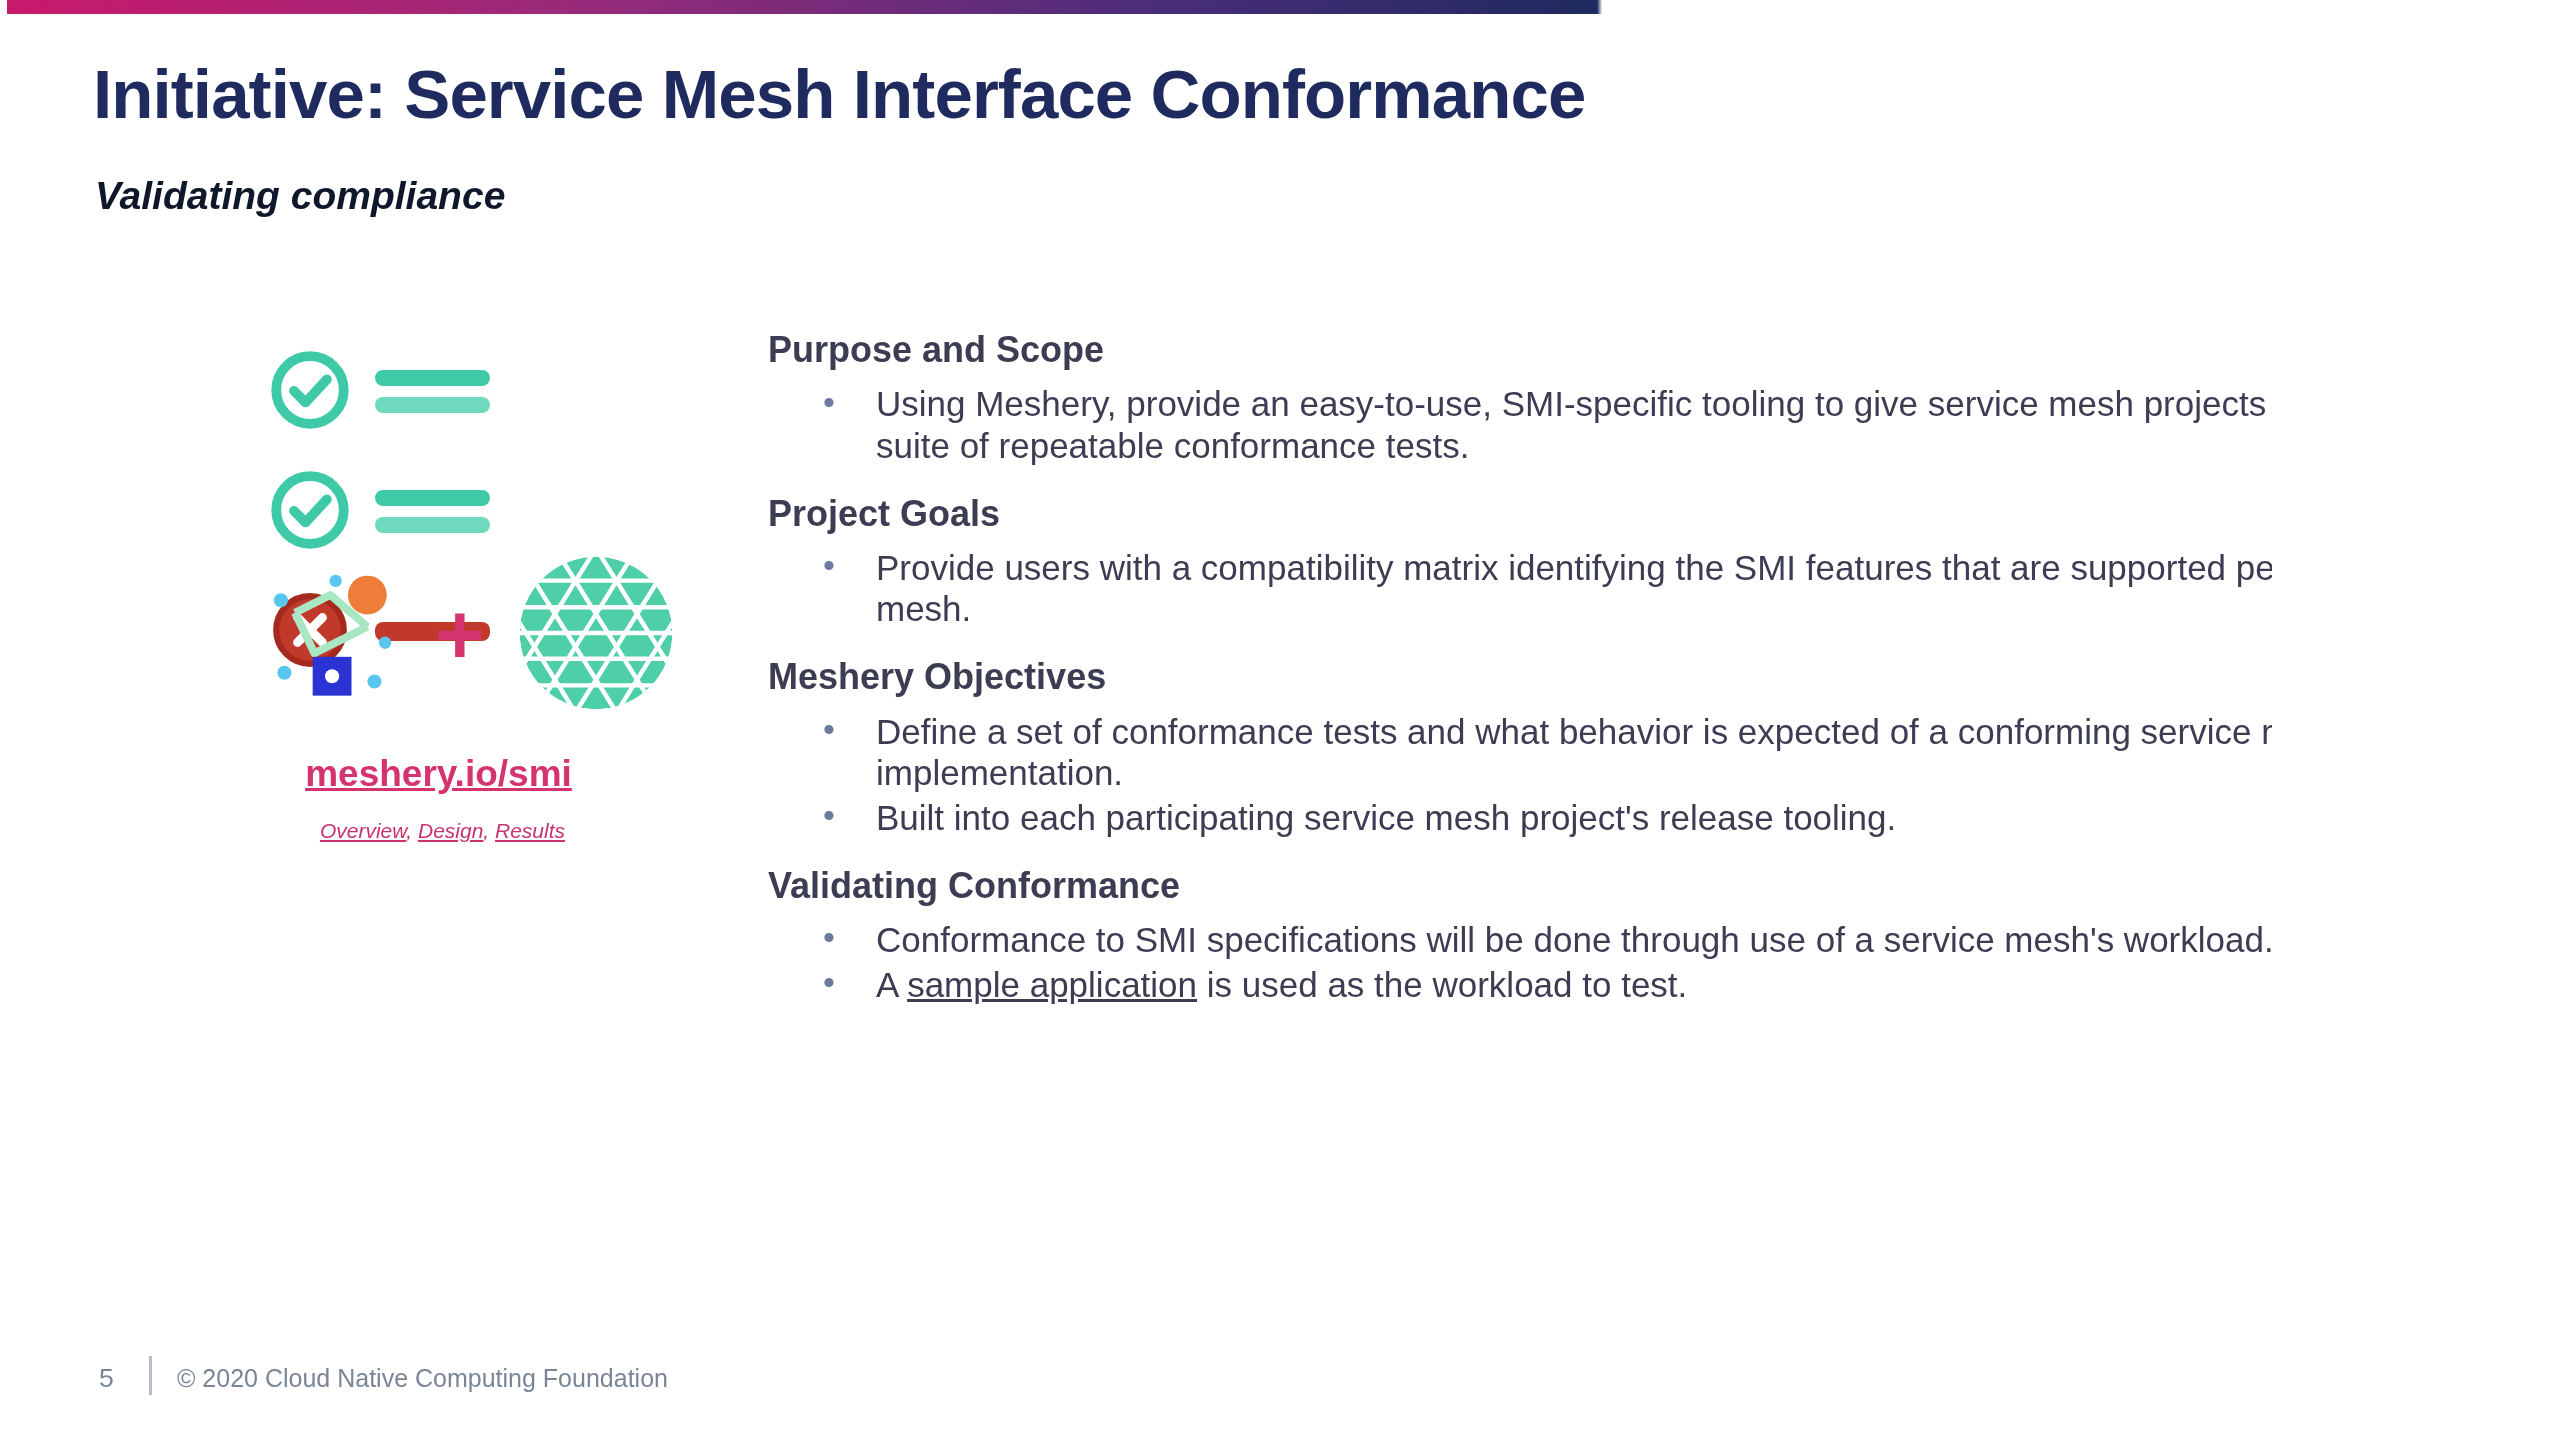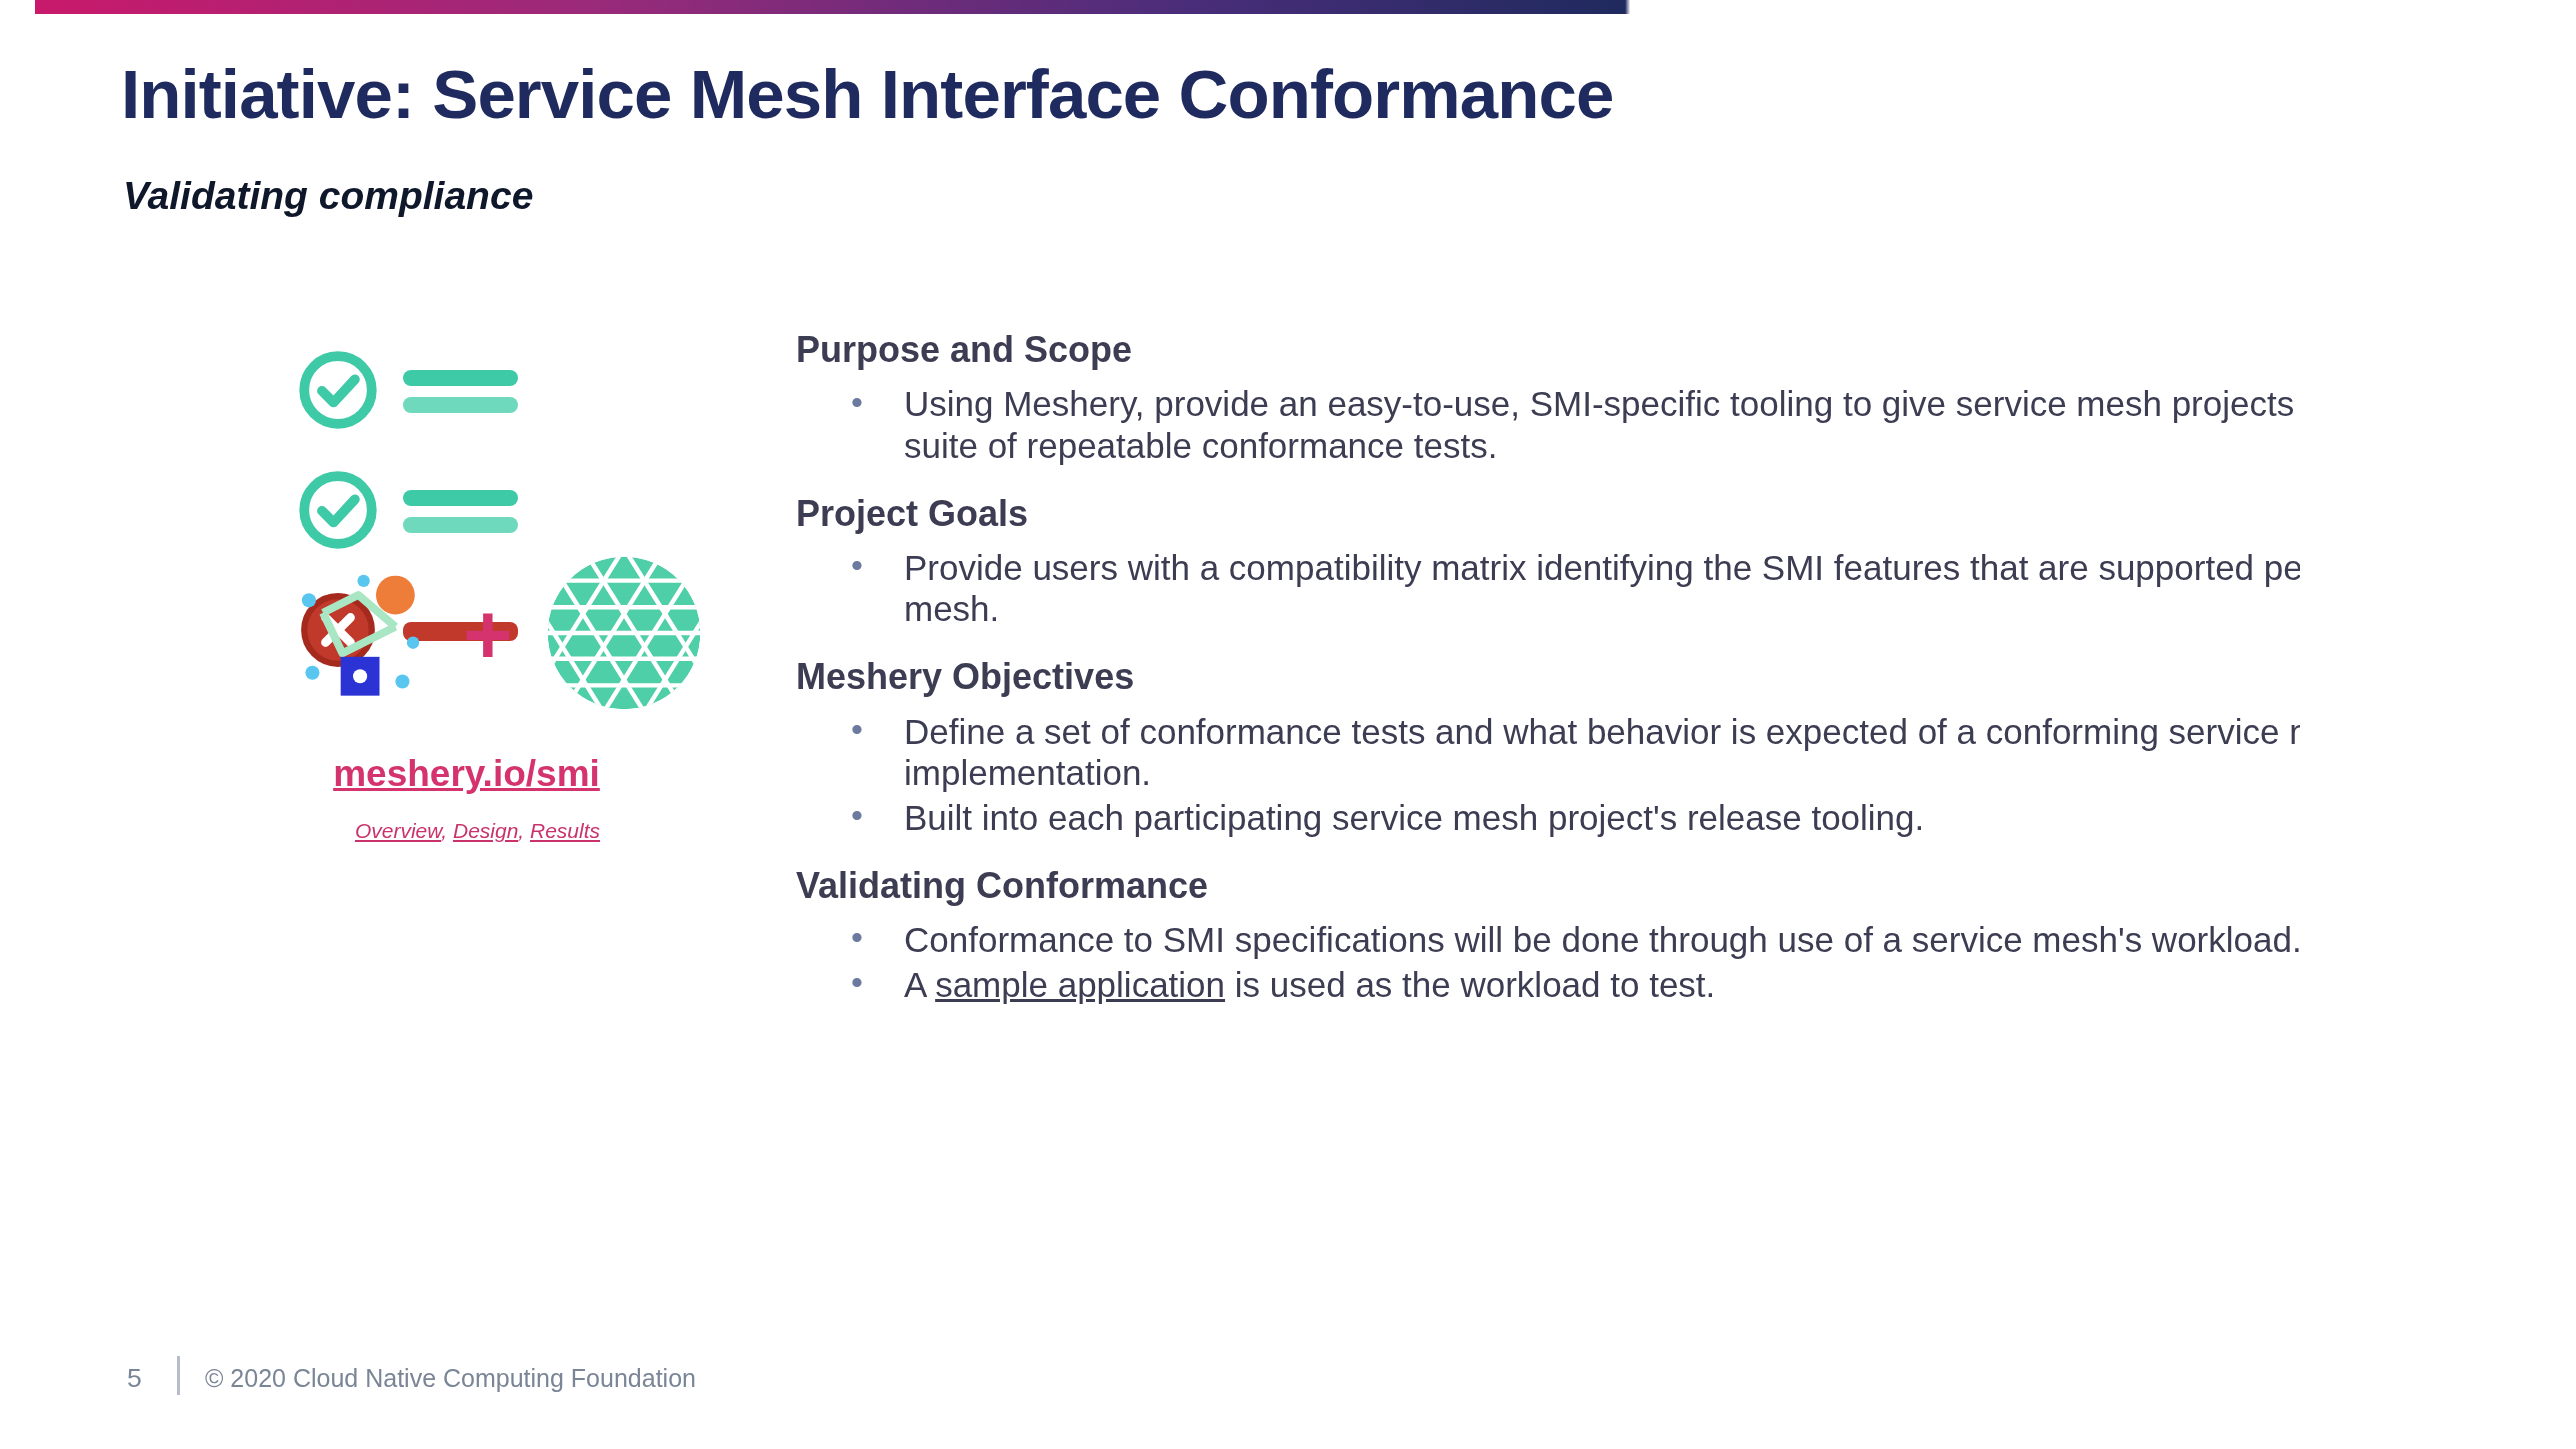--- a/index.html
+++ b/index.html
@@ -10,21 +10,20 @@
   body {
     font-family: "Liberation Sans", sans-serif;
   }
   .slide {
     position: relative;
     width: 2272px;
     height: 1449px;
     background: #ffffff;
     overflow: hidden;
     box-sizing: border-box;
-    margin-left: 28px;
   }
   
   .top-bar {
     position: absolute;
     left: 0; top: 0;
     width: 2576px;
     height: 14px;
     background: linear-gradient(to right, #c9196b 0%, #9a2a7a 22%, #4a2d7a 45%, #1f2a5e 62%, #ffffff 62.2%, #ffffff 100%);
   }
   .left-edge {
@@ -106,21 +105,21 @@
     top: 425px;
     width: 611px;
     text-align: center;
     font-size: 37px;
     font-weight: bold;
     color: #d5336e;
     text-decoration: underline;
   }
   .sub-links {
     position: absolute;
-    left: 11px;
+    left: 4px;
     top: 491px;
     width: 611px;
     text-align: center;
     font-size: 21px;
     font-style: italic;
     color: #c9326b;
   }
   .sub-links a {
     color: #c9326b;
     text-decoration: underline;

